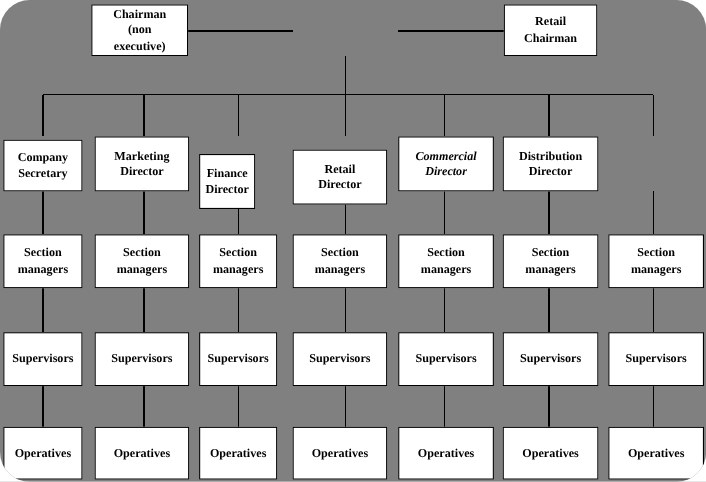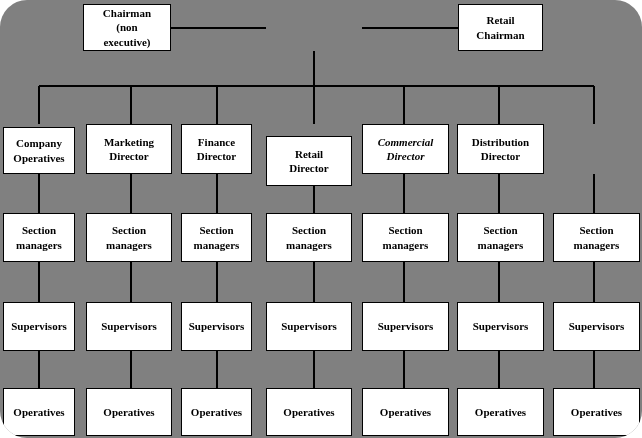--- a/index.html
+++ b/index.html
@@ -100,27 +100,27 @@
 (non
 executive)</span>
   </div>
   <div class="box" style="left:458px;top:4px;width:85px;height:47px;">
     <span class="lbl">Retail
 Chairman</span>
   </div>
 
   <div class="box" style="left:3px;top:127px;width:72px;height:47px;">
     <span class="lbl">Company
-Operatives</span>
+Secretary</span>
   </div>
   <div class="box" style="left:86px;top:124px;width:86px;height:50px;">
     <span class="lbl">Marketing
 Director</span>
   </div>
-  <div class="box" style="left:181px;top:124px;width:71px;height:50px;">
+  <div class="box" style="left:181px;top:140px;width:51px;height:50px;">
     <span class="lbl">Finance
 Director</span>
   </div>
   <div class="box" style="left:266px;top:124px;width:86px;height:50px;margin-top:12px;">
     <span class="lbl">Retail
 Director</span>
   </div>
   <div class="box" style="left:362px;top:124px;width:87px;height:50px;font-style:italic;">
     <span class="lbl">Commercial
 Director</span>

